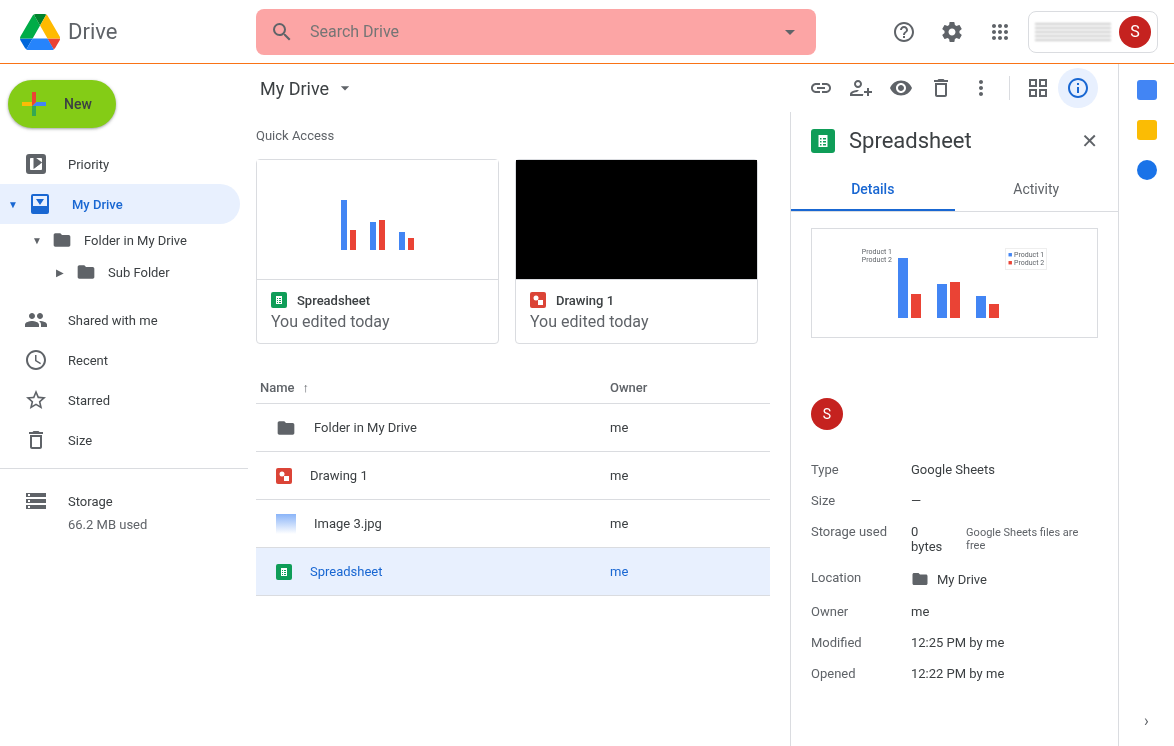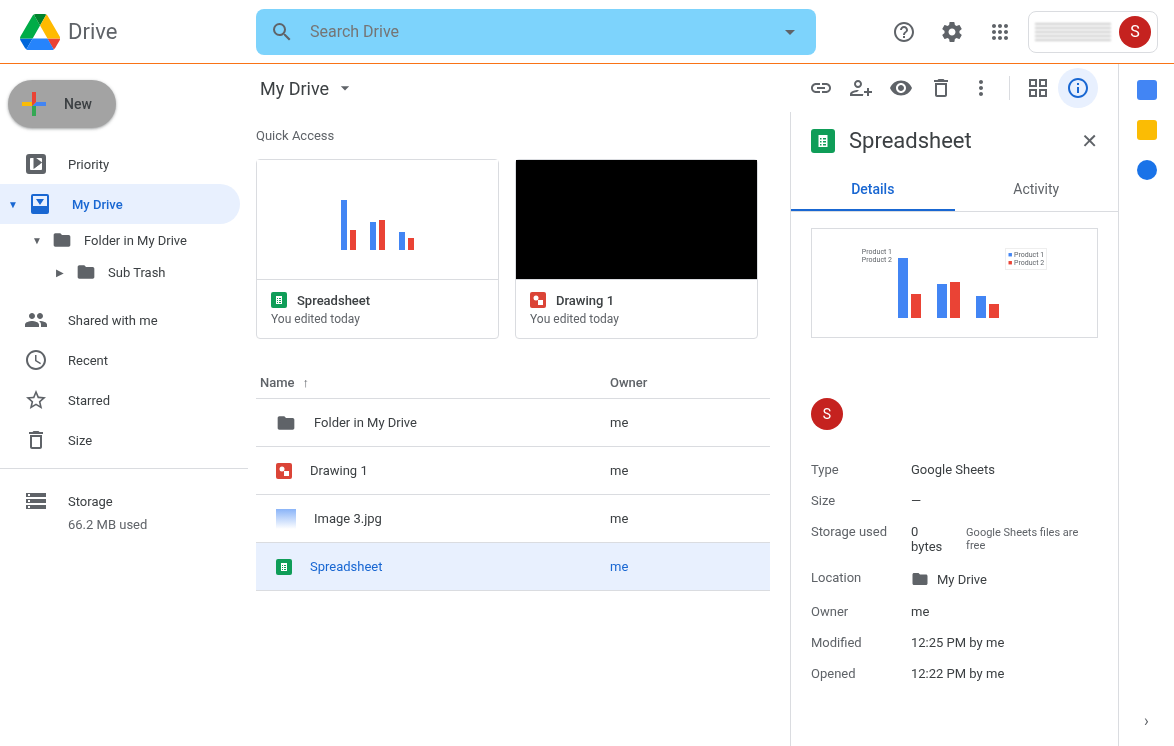--- a/index.html
+++ b/index.html
@@ -3,35 +3,35 @@
   <meta charset="utf-8">
   <style>
     * { box-sizing: border-box; margin: 0; padding: 0; font-family: 'Roboto', Arial, sans-serif; }
     body { width: 1174px; height: 746px; overflow: hidden; background: #fff; color: #3c4043; }
     
     
     .header { height: 64px; display: flex; align-items: center; padding: 0 8px; border-bottom: 1px solid #f97316; }
     .logo-area { display: flex; align-items: center; width: 248px; padding-left: 12px; }
     .drive-logo { width: 40px; height: 40px; }
     .logo-text { font-size: 22px; color: #5f6368; margin-left: 8px; }
-    .search-bar { flex: 1; max-width: 560px; height: 46px; background: #7dd3fc; border-radius: 8px; display: flex; align-items: center; padding: 0 14px; }
+    .search-bar { flex: 1; max-width: 560px; height: 46px; background: #fca5a5; border-radius: 8px; display: flex; align-items: center; padding: 0 14px; }
     .search-icon { color: #5f6368; width: 24px; height: 24px; }
     .search-input { flex: 1; border: none; background: transparent; font-size: 16px; margin-left: 16px; outline: none; color: #5f6368; }
     .search-dropdown { color: #5f6368; }
     .header-actions { display: flex; align-items: center; margin-left: auto; gap: 8px; padding-right: 8px; }
     .icon-btn { width: 40px; height: 40px; border-radius: 50%; display: flex; align-items: center; justify-content: center; color: #5f6368; cursor: pointer; }
     .icon-btn svg { width: 24px; height: 24px; }
     .account-chip { border: 1px solid #dadce0; border-radius: 8px; padding: 4px 6px; display: flex; align-items: center; gap: 8px; }
     .account-blur { width: 76px; height: 18px; background: repeating-linear-gradient(0deg, #ccc 0, #ccc 2px, #fff 2px, #fff 4px); filter: blur(1px); }
     .avatar { width: 32px; height: 32px; border-radius: 50%; background: #c5221f; color: #fff; display: flex; align-items: center; justify-content: center; font-size: 16px; }
     
     
     .main { display: flex; height: calc(100% - 64px); }
     .sidebar-left { width: 248px; padding: 8px 0; }
-    .new-btn { margin: 8px 0 16px 8px; padding: 2px 24px 2px 8px; height: 48px; border-radius: 24px; box-shadow: 0 1px 2px 0 rgba(60,64,67,.3), 0 1px 3px 1px rgba(60,64,67,.15); display: inline-flex; align-items: center; gap: 12px; cursor: pointer; background: #a3a3a3; }
+    .new-btn { margin: 8px 0 16px 8px; padding: 2px 24px 2px 8px; height: 48px; border-radius: 24px; box-shadow: 0 1px 2px 0 rgba(60,64,67,.3), 0 1px 3px 1px rgba(60,64,67,.15); display: inline-flex; align-items: center; gap: 12px; cursor: pointer; background: #84cc16; }
     .new-plus { width: 36px; height: 36px; }
     .new-text { font-size: 14px; font-weight: 500; color: #3c4043; }
     .nav-item { height: 40px; display: flex; align-items: center; padding-left: 24px; border-radius: 0 20px 20px 0; cursor: pointer; margin-right: 8px; }
     .nav-item.active { background: #e8f0fe; color: #1967d2; font-weight: 500; }
     .nav-item svg { width: 24px; height: 24px; margin-right: 20px; color: #5f6368; }
     .nav-item.active svg { color: #1967d2; }
     .nav-label { font-size: 13px; }
     .tree-item { height: 32px; display: flex; align-items: center; font-size: 13px; cursor: pointer; }
     .tree-item .arrow { width: 12px; color: #5f6368; font-size: 10px; }
     .tree-item svg { width: 20px; height: 20px; color: #5f6368; margin-right: 12px; }
@@ -50,21 +50,21 @@
     .content-body { flex: 1; display: flex; overflow: hidden; }
     .file-area { flex: 1; padding: 8px 20px 0 8px; overflow-y: auto; }
     .section-label { font-size: 13px; font-weight: 400; color: #5f6368; margin: 8px 0 16px 0; }
     
     .quick-cards { display: flex; gap: 16px; margin-bottom: 28px; }
     .qa-card { width: 243px; border: 1px solid #dadce0; border-radius: 4px; cursor: pointer; }
     .qa-thumb { height: 120px; background: #fff; border-bottom: 1px solid #dadce0; display: flex; align-items: center; justify-content: center; overflow: hidden; }
     .qa-thumb.black { background: #000; }
     .qa-info { padding: 12px 14px; }
     .qa-title { font-size: 13px; color: #3c4043; font-weight: 500; display: flex; align-items: center; gap: 10px; }
-    .qa-sub { font-size: 12px; color: #5f6368; margin-top: 4px; }
+    .qa-sub { font-size: 16px; color: #5f6368; margin-top: 4px; }
     .file-icon { width: 16px; height: 16px; flex-shrink: 0; }
     
     .list-header { display: flex; border-bottom: 1px solid #dadce0; padding: 8px 0; font-size: 13px; font-weight: 500; color: #5f6368; }
     .col-name { flex: 1; display: flex; align-items: center; gap: 8px; padding-left: 4px; }
     .col-owner { width: 160px; }
     .file-row { display: flex; align-items: center; height: 48px; border-bottom: 1px solid #dadce0; font-size: 13px; cursor: pointer; }
     .file-row .col-name { padding-left: 20px; gap: 18px; }
     .file-row.selected { background: #e8f0fe; color: #1967d2; }
     .file-row.selected .col-owner { color: #1967d2; }
     .folder-icon-sm { width: 20px; height: 20px; color: #5f6368; }
@@ -177,21 +177,21 @@
       <svg viewBox="0 0 24 24" style="margin-left:8px;">
           <path fill="currentColor" d="M10 4H4c-1.1 0-2 .9-2 2v12c0 1.1.9 2 2 2h16c1.1 0 2-.9 2-2V8c0-1.1-.9-2-2-2h-8l-2-2z"></path>
         </svg>
       <span>Folder in My Drive</span>
     </div>
     <div class="tree-item" style="padding-left:56px;">
       <span class="arrow">▶</span>
       <svg viewBox="0 0 24 24" style="margin-left:8px;">
           <path fill="currentColor" d="M10 4H4c-1.1 0-2 .9-2 2v12c0 1.1.9 2 2 2h16c1.1 0 2-.9 2-2V8c0-1.1-.9-2-2-2h-8l-2-2z"></path>
         </svg>
-      <span>Sub Trash</span>
+      <span>Sub Folder</span>
     </div>
     <div class="nav-item" style="margin-top:12px;">
       <svg viewBox="0 0 24 24">
           <path fill="currentColor" d="M16 11c1.66 0 2.99-1.34 2.99-3S17.66 5 16 5c-1.66 0-3 1.34-3 3s1.34 3 3 3zm-8 0c1.66 0 2.99-1.34 2.99-3S9.66 5 8 5C6.34 5 5 6.34 5 8s1.34 3 3 3zm0 2c-2.33 0-7 1.17-7 3.5V19h14v-2.5c0-2.33-4.67-3.5-7-3.5zm8 0c-.29 0-.62.02-.97.05 1.16.84 1.97 1.97 1.97 3.45V19h6v-2.5c0-2.33-4.67-3.5-7-3.5z"></path>
         </svg>
       <span class="nav-label">Shared with me</span>
     </div>
     <div class="nav-item">
       <svg viewBox="0 0 24 24">
           <path fill="currentColor" d="M11.99 2C6.47 2 2 6.48 2 12s4.47 10 9.99 10C17.52 22 22 17.52 22 12S17.52 2 11.99 2zM12 20c-4.42 0-8-3.58-8-8s3.58-8 8-8 8 3.58 8 8-3.58 8-8 8zm.5-13H11v6l5.25 3.15.75-1.23-4.5-2.67z"></path>

